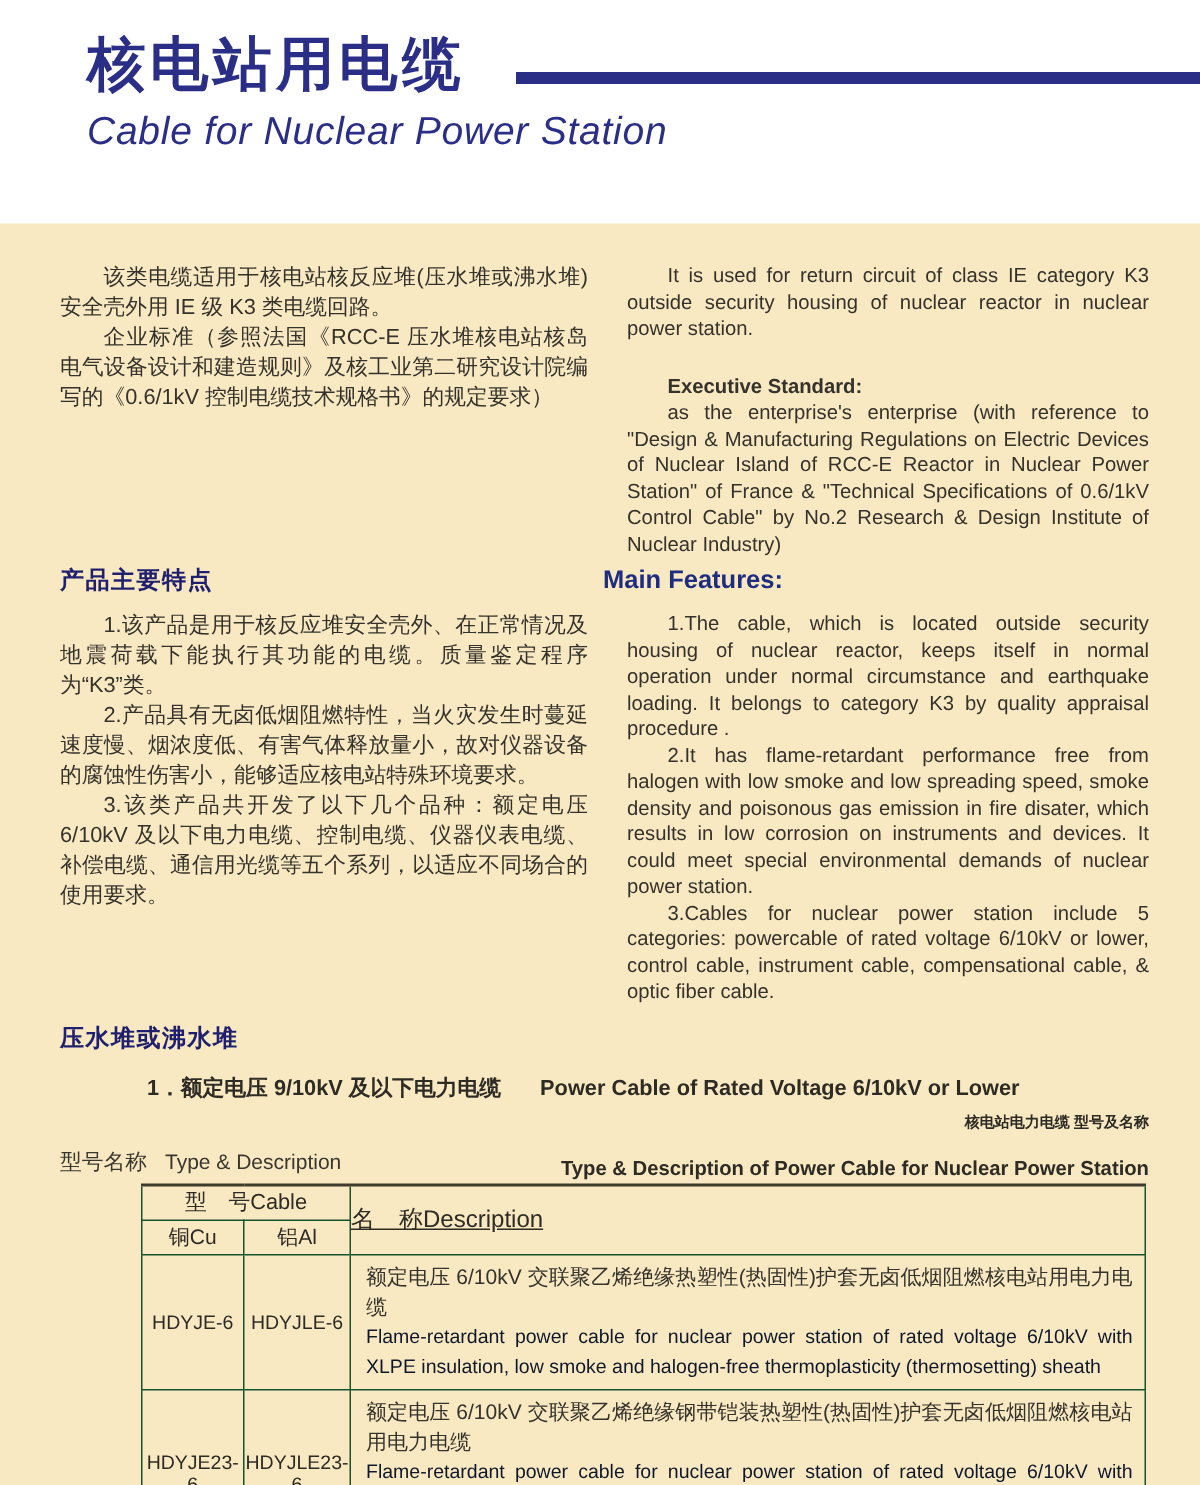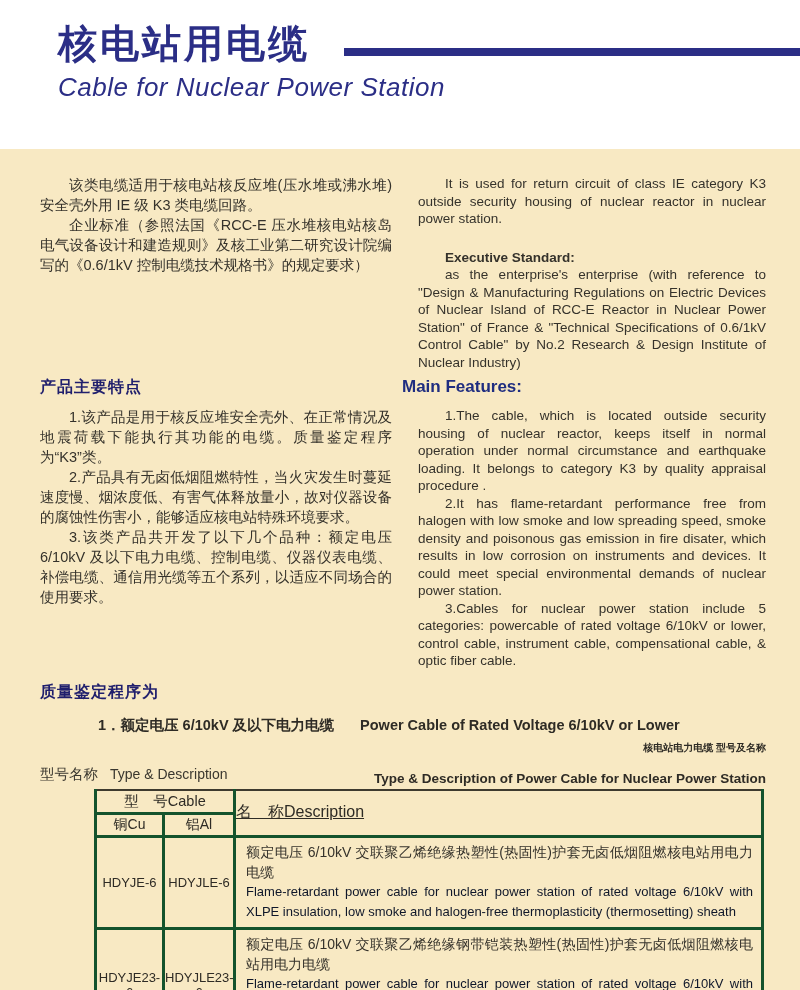--- a/index.html
+++ b/index.html
@@ -58,21 +58,21 @@
   .meta-right .l2 { font-size: 13.5px; margin-top: 16px; }
   
   table.models {
     margin: 3px 0 0 54px; width: 670px;
     border-collapse: collapse; table-layout: fixed;
     background: transparent;
   }
   table.models col.c1 { width: 68px; }
   table.models col.c2 { width: 71px; }
   table.models td, table.models th {
-    border: 3px solid #14532d; vertical-align: middle;
+    border: 1px solid #14532d; vertical-align: middle;
     color: #2e2b25; font-weight: normal;
   }
   table.models tr.hdr1 th { border-top: 2px solid #3e3a2e; }
   th.type-h { height: 24px; font-size: 14.5px; text-align: center; }
   th.metal-h { height: 23px; font-size: 14px; text-align: center; }
   th.desc-h { font-size: 16px; text-align: left; text-decoration: underline; }
   td.code { text-align: center; font-size: 13px; font-weight: bold; letter-spacing: 0; }
   td.desc { padding: 4px 8px 5px 10px; }
   td.desc .dzh { display: block; font-size: 14px; line-height: 20px; color: #35322b; text-align: justify; }
   td.desc .den { display: block; font-size: 13px; line-height: 20px; color: #0f172a; text-align: justify; }
@@ -117,24 +117,24 @@
         <p class="zh">2.产品具有无卤低烟阻燃特性，当火灾发生时蔓延速度慢、烟浓度低、有害气体释放量小，故对仪器设备的腐蚀性伤害小，能够适应核电站特殊环境要求。</p>
         <p class="zh">3.该类产品共开发了以下几个品种：额定电压 6/10kV 及以下电力电缆、控制电缆、仪器仪表电缆、补偿电缆、通信用光缆等五个系列，以适应不同场合的使用要求。</p>
       </div>
       <div class="col-r">
         <p class="en">1.The cable, which is located outside security housing of nuclear reactor, keeps itself in normal operation under normal circumstance and earthquake loading. It belongs to category K3 by quality appraisal procedure .</p>
         <p class="en">2.It has flame-retardant performance free from halogen with low smoke and low spreading speed, smoke density and poisonous gas emission in fire disater, which results in low corrosion on instruments and devices. It could meet special environmental demands of nuclear power station.</p>
         <p class="en">3.Cables for nuclear power station include 5 categories: powercable of rated voltage 6/10kV or lower, control cable, instrument cable, compensational cable, &amp; optic fiber cable.</p>
       </div>
     </div>
 
-    <div class="models-h">质量鉴定程序为</div>
+    <div class="models-h">压水堆或沸水堆</div>
 
     <div class="models-sub">
-      <span>1．额定电压 6/10kV 及以下电力电缆</span><span class="gap"></span><span>Power Cable of Rated Voltage 6/10kV or Lower</span>
+      <span>1．额定电压 9/10kV 及以下电力电缆</span><span class="gap"></span><span>Power Cable of Rated Voltage 6/10kV or Lower</span>
     </div>
 
     <div class="meta-row">
       <div class="meta-left">
         <span>型号名称</span><span class="latin">Type &amp; Description</span>
       </div>
       <div class="meta-right">
         <div class="l1">核电站电力电缆 型号及名称</div>
         <div class="l2">Type &amp; Description of Power Cable for Nuclear Power Station</div>
       </div>

